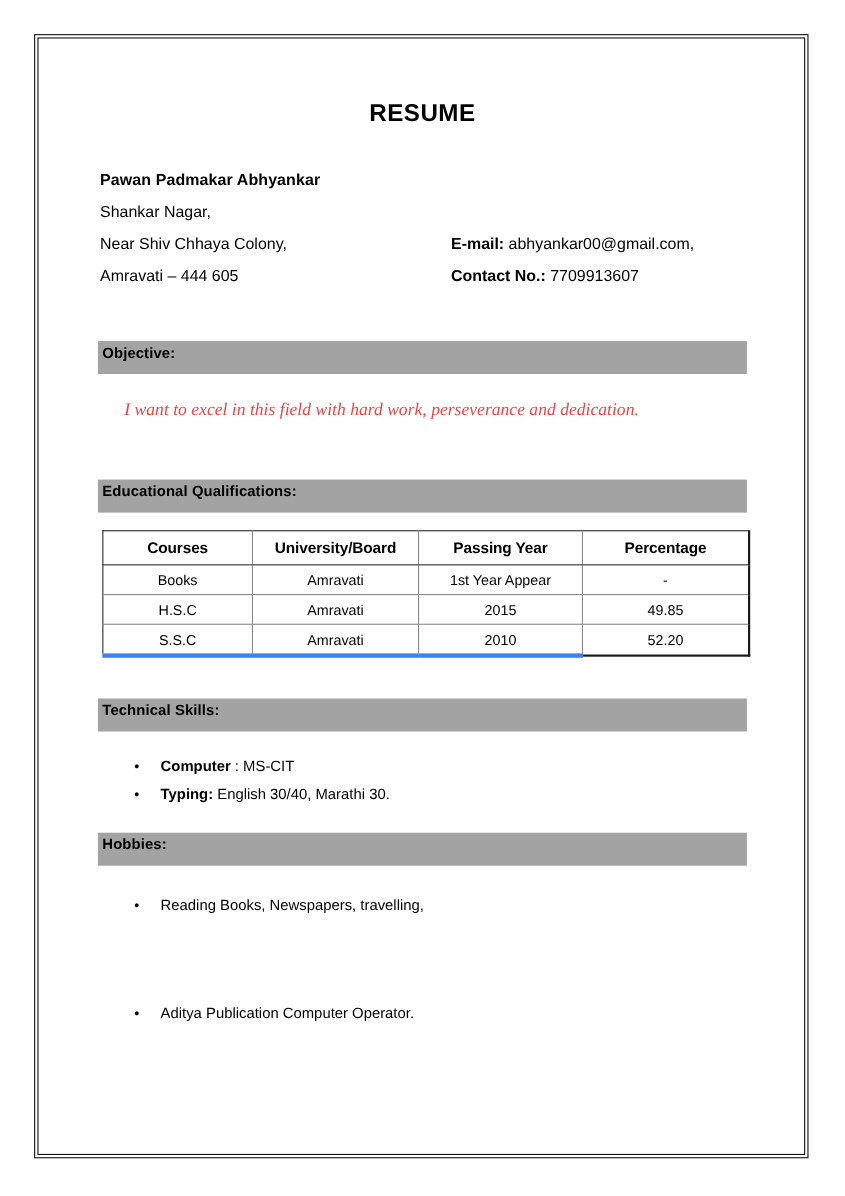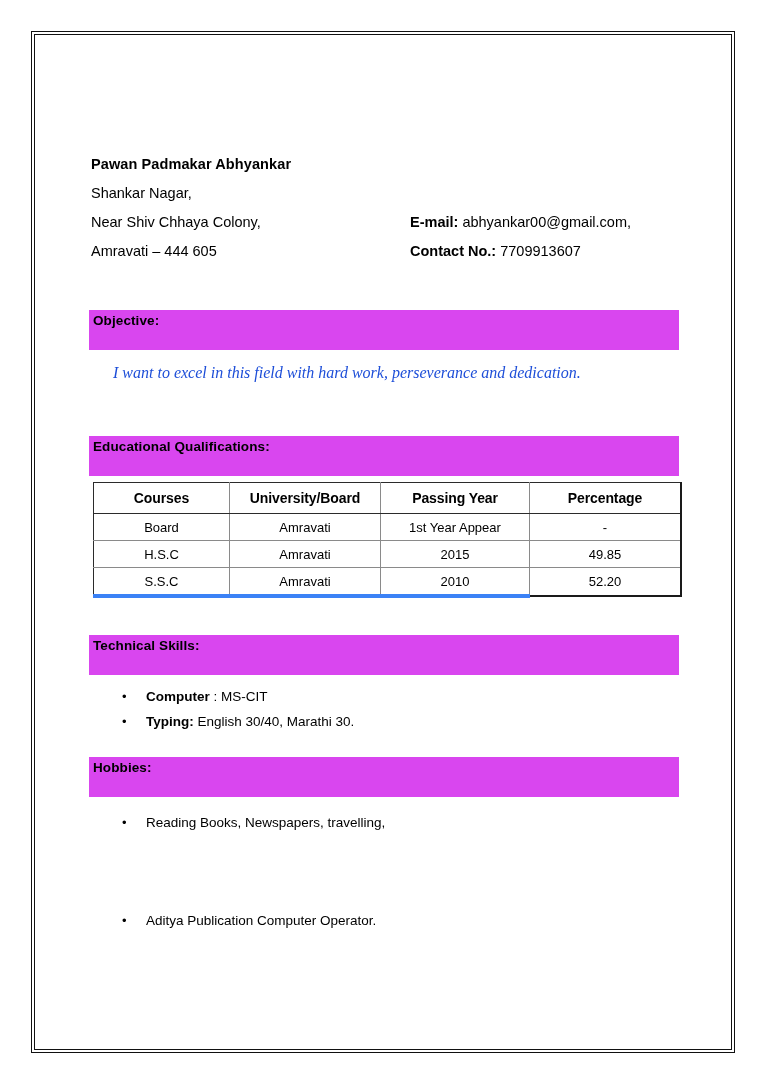--- a/index.html
+++ b/index.html
@@ -88,42 +88,42 @@
   }
   .contact-right b {
     font-weight: bold;
   }
 
   
   .section-bar {
     position: absolute;
     left: 89px;
     width: 590px;
-    height: 40px;
-    background: #d946ef;
+    height: 30px;
+    background: #a3a3a3;
     font-size: 13.5px;
     font-weight: bold;
     line-height: 22px;
     padding-left: 4px;
     box-sizing: border-box;
     letter-spacing: 0.1px;
   }
 
   
   .objective-text {
     position: absolute;
     left: 113px;
     top: 360px;
     width: 562px;
     font-family: "Liberation Serif", serif;
     font-style: italic;
     font-size: 16px;
     line-height: 26px;
     text-align: justify;
-    color: #1d4ed8;
+    color: #ef4444;
   }
 
   
   .edu-table {
     position: absolute;
     left: 93px;
     top: 482px;
     width: 583px;
     border-collapse: collapse;
     table-layout: fixed;
@@ -186,20 +186,21 @@
 </style>
 </head>
 <body>
 
 <div class="sheet">
 
   <div class="page-frame">
     <div class="page-frame-inner"></div>
   </div>
 
+  <div class="doc-title">RESUME</div>
 
   <div class="contact-block">
     <div class="contact-name">Pawan Padmakar Abhyankar</div>
 
     <div class="contact-row">
       <span class="contact-left">Shankar Nagar,</span>
     </div>
 
     <div class="contact-row">
       <span class="contact-left">Near Shiv Chhaya Colony,</span>
@@ -221,21 +222,21 @@
     <thead>
       <tr>
         <th style="width:135px;">Courses</th>
         <th style="width:150px;">University/Board</th>
         <th style="width:148px;">Passing Year</th>
         <th class="col-pct" style="width:150px;">Percentage</th>
       </tr>
     </thead>
     <tbody>
       <tr>
-        <td>Board</td>
+        <td>Books</td>
         <td>Amravati</td>
         <td>1st Year Appear</td>
         <td class="col-pct">-</td>
       </tr>
       <tr>
         <td>H.S.C</td>
         <td>Amravati</td>
         <td>2015</td>
         <td class="col-pct">49.85</td>
       </tr>

